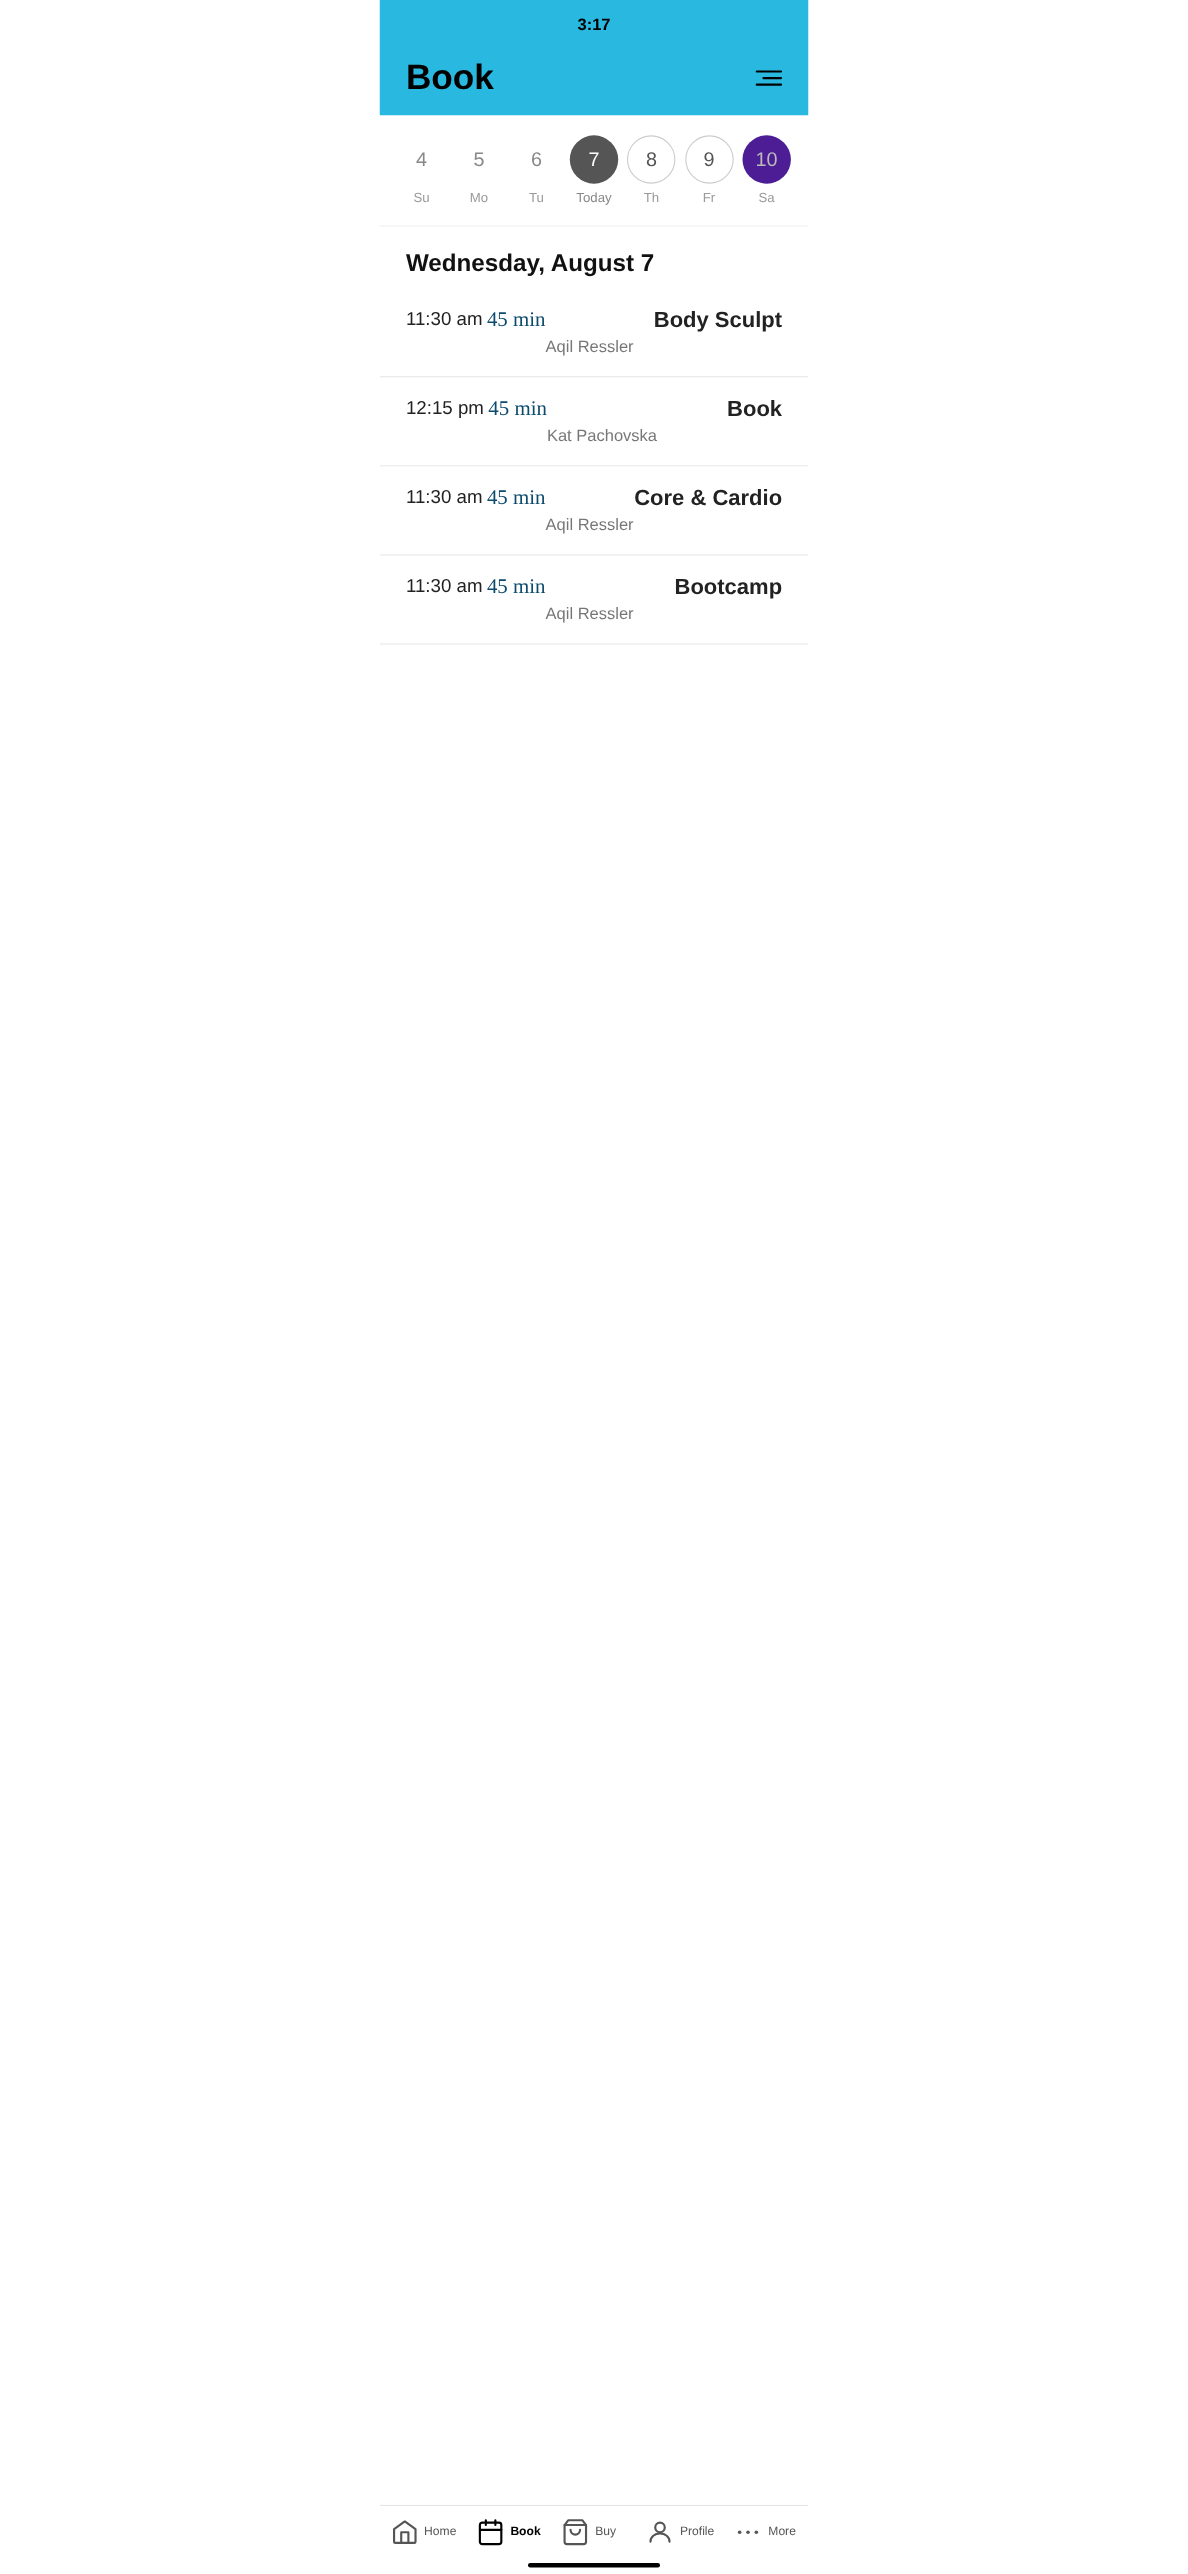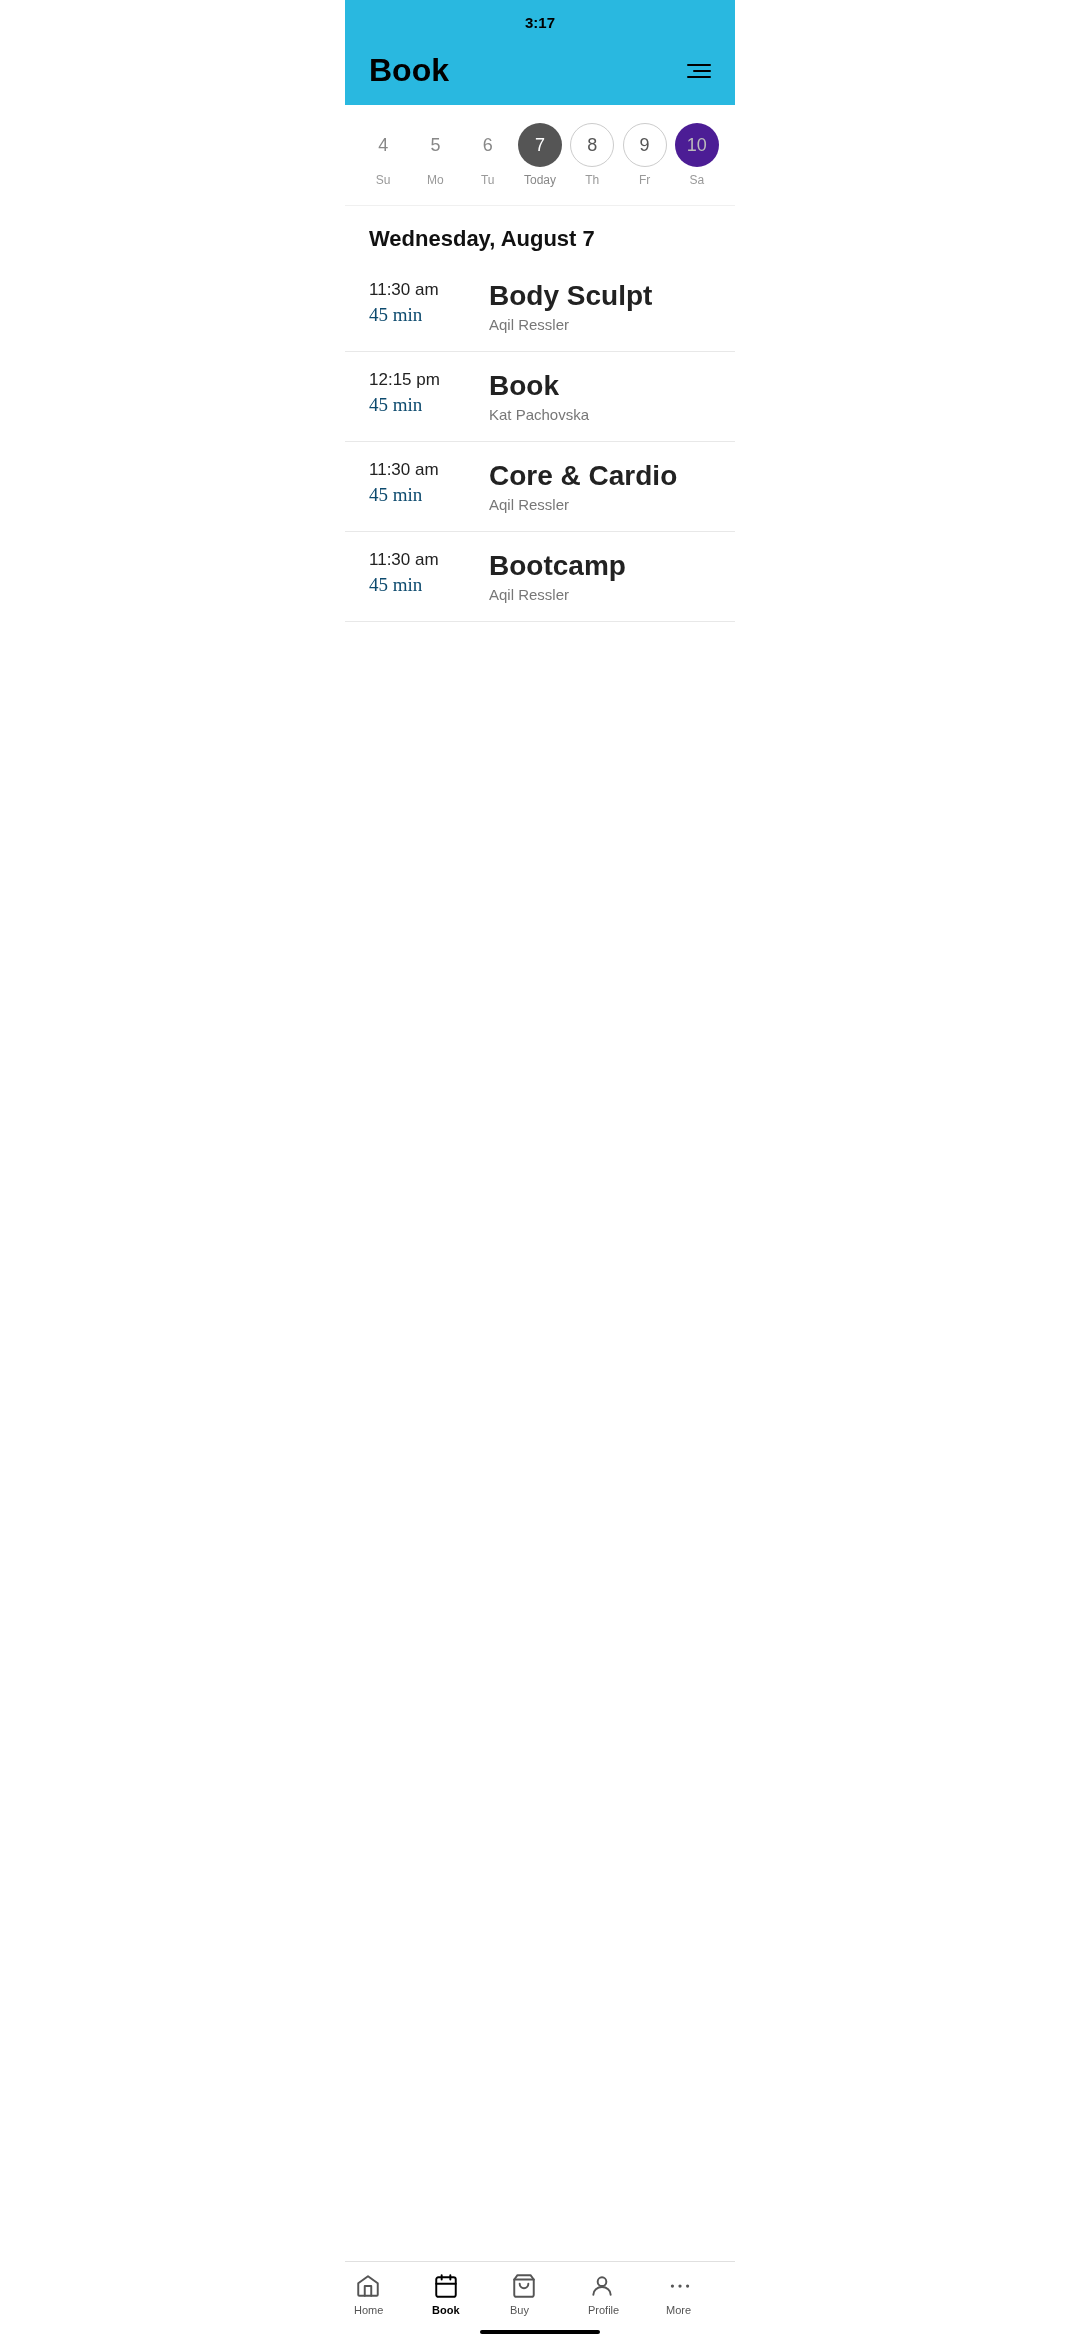--- a/index.html
+++ b/index.html
@@ -159,45 +159,46 @@
       display: flex;
       align-items: flex-start;
       padding: 18px 24px;
       border-bottom: 1px solid #e8e8e8;
       gap: 0;
     }
 
     .class-time {
       min-width: 120px;
       display: flex;
-      flex-direction: column;
+      flex-direction: row;
       align-items: flex-start;
       gap: 4px;
     }
 
     .time-main {
       font-size: 17px;
       color: #222;
     }
 
     .time-duration {
       font-size: 19px;
       color: #0c4a6e;
       font-family: Liberation Serif, serif;
     }
 
     .class-info {
       flex: 1;
     }
 
     .class-name {
-      font-size: 28px;
+      font-size: 20px;
       font-weight: 600;
       color: #222;
       margin-bottom: 4px;
+      text-align: right;
     }
 
     .class-instructor {
       font-size: 15px;
       color: #777;
     }
 
     
     .bottom-nav {
       position: fixed;
@@ -208,21 +209,22 @@
       background: #fff;
       border-top: 1px solid #e0e0e0;
       display: flex;
       justify-content: space-around;
       align-items: center;
       padding: 10px 0 24px 0;
     }
 
     .nav-item {
       display: flex;
-      flex-direction: column;
+      flex-direction: row;
+      align-items: center;
       gap: 4px;
       cursor: pointer;
       min-width: 60px;
     }
 
     .nav-icon {
       width: 28px;
       height: 28px;
       display: flex;
       align-items: center;

